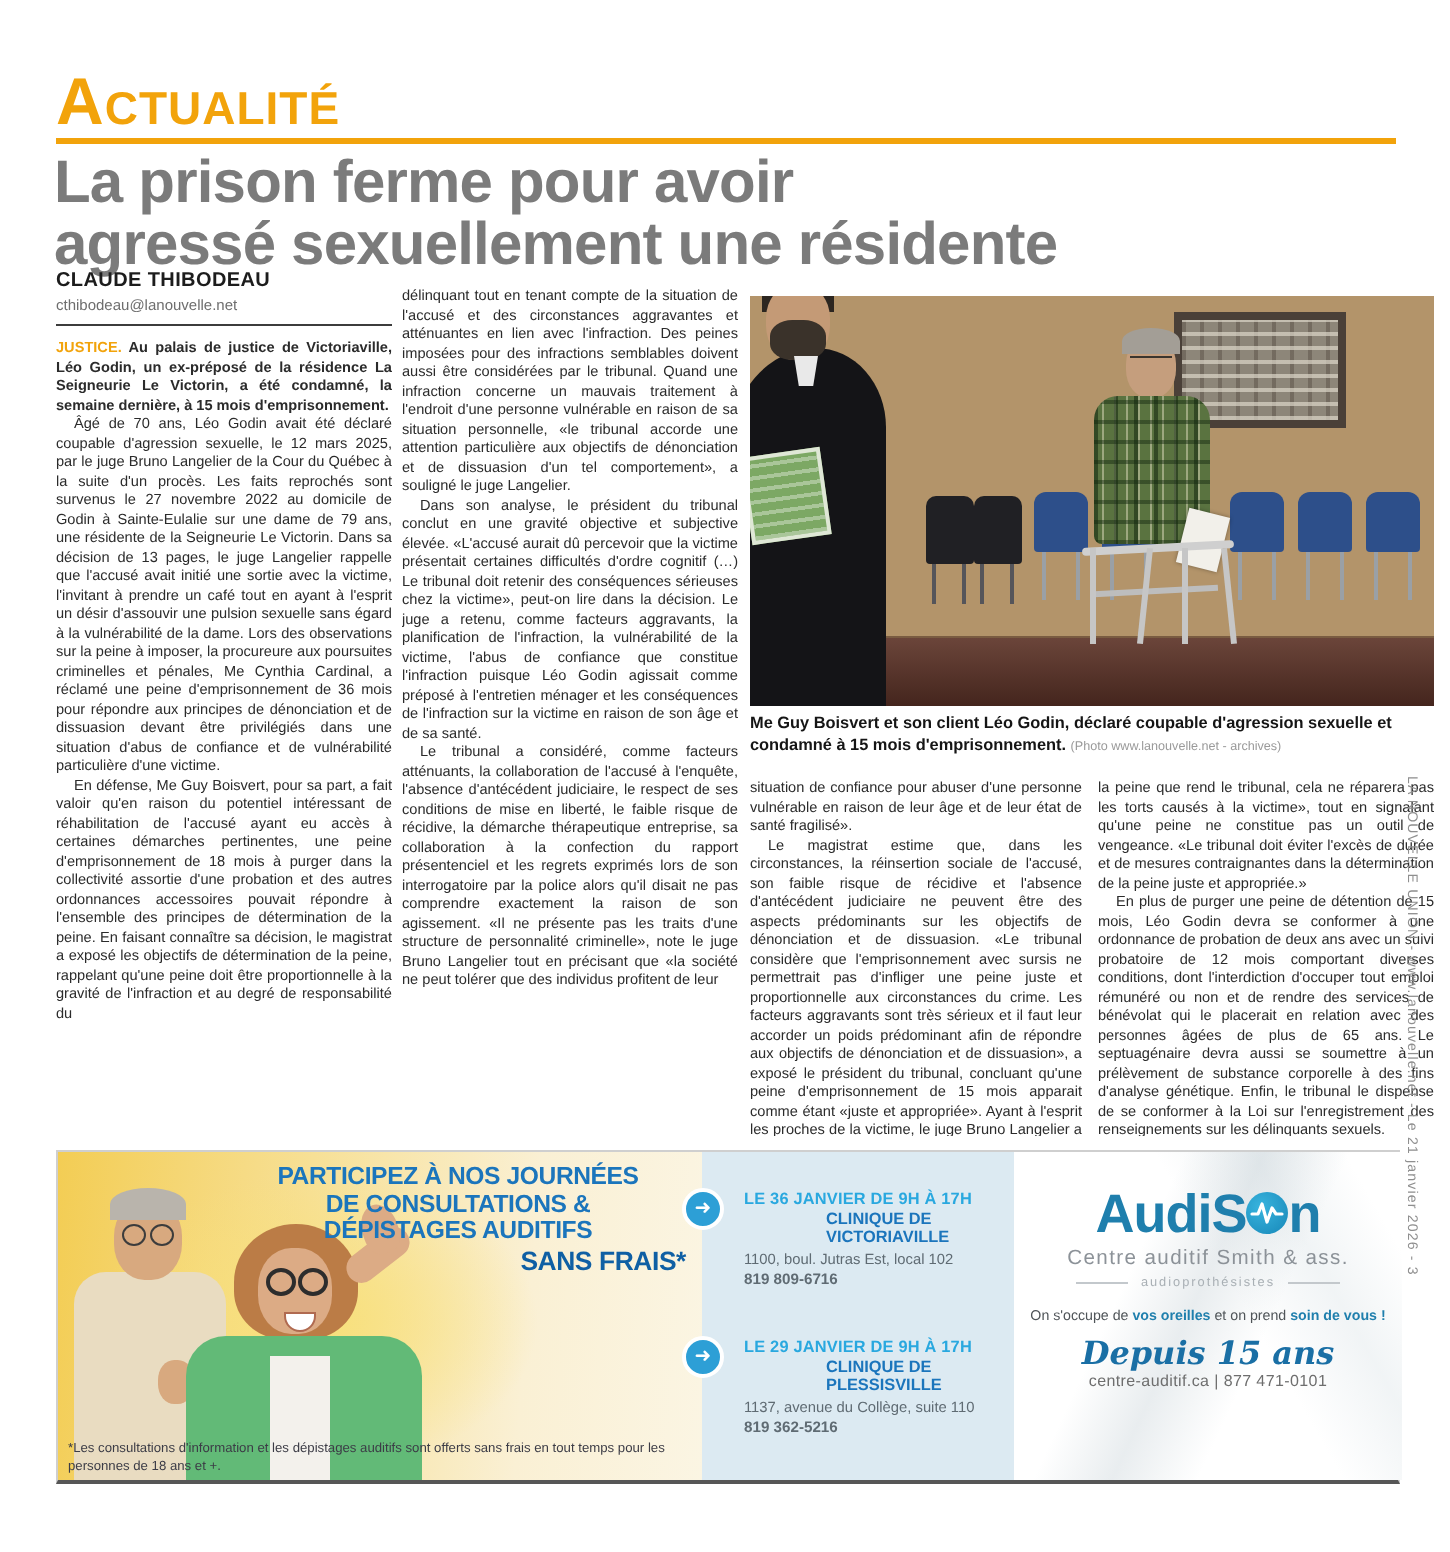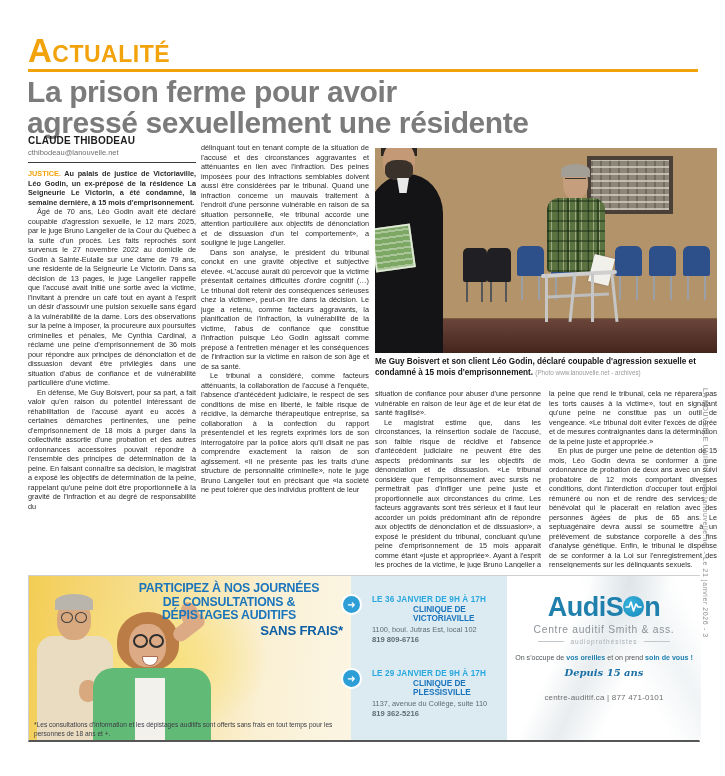--- a/index.html
+++ b/index.html
@@ -134,22 +134,22 @@
   .brand .logo-o{display:inline-block;width:21px;height:21px;border-radius:50%;vertical-align:-1px;
     background:radial-gradient(circle at 35% 35%,#38b4de,#1787b8);}
   .brand .logo-o svg{display:block;}
   .brand-sub{position:relative;font-size:10.3px;color:#8C9298;letter-spacing:.7px;margin-top:3px;}
   .brand-prof{position:relative;display:flex;align-items:center;justify-content:center;gap:6px;margin-top:3px;}
   .brand-prof .dash{width:26px;height:1px;background:#c3c8cc;}
   .brand-prof .t{font-size:6.4px;color:#A8AFB4;letter-spacing:1px;}
   .promo{position:relative;font-size:7.1px;color:#4f5458;margin-top:9px;padding:0 6px;}
   .promo b{color:#1F7FAD;}
   .since{position:relative;font-family:"DejaVu Serif",serif;font-style:italic;font-weight:bold;
-    font-size:10px;color:#1A6FA5;margin-top:5px;}
-  .contact{position:relative;font-size:8px;color:#6E6E6E;margin-top:15px;letter-spacing:.2px;}
+    font-size:16px;color:#1A6FA5;margin-top:5px;}
+  .contact{position:relative;font-size:8px;color:#6E6E6E;letter-spacing:.2px;}
 </style>
 </head>
 <body>
 
 <div id="page">
 
   <div class="section-title">ACTUALITÉ</div>
   <div class="section-rule"></div>
 
   <div class="headline">

